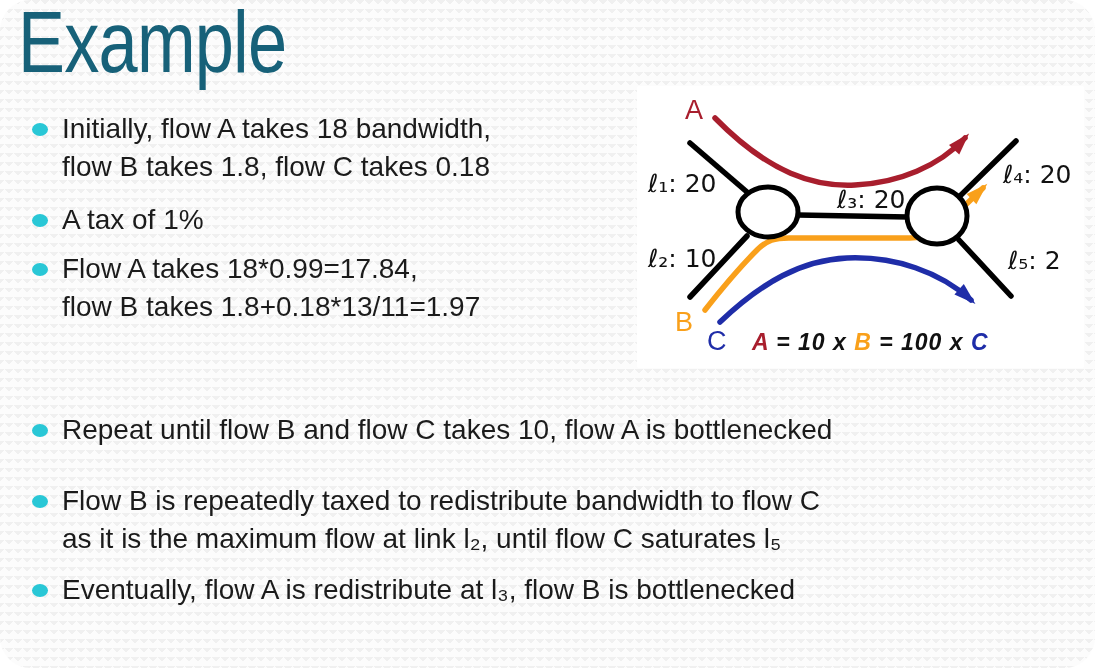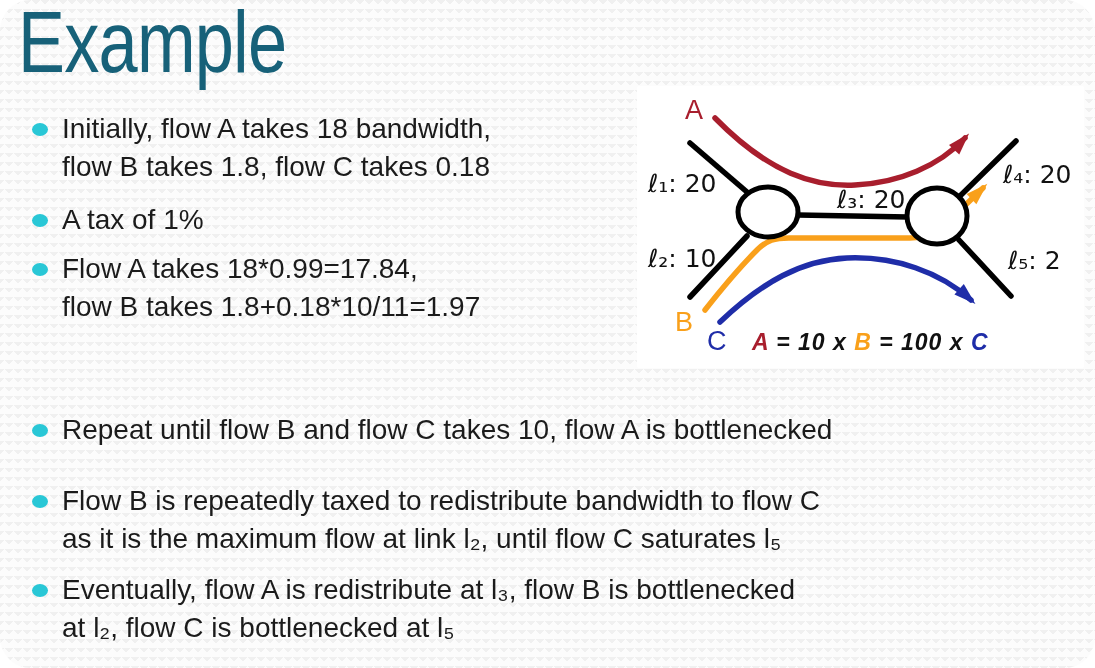--- a/index.html
+++ b/index.html
@@ -80,21 +80,21 @@
     <span class="dot"></span>
     <div class="lines">
       <div class="line">A tax of 1%</div>
     </div>
   </div>
 
   <div class="bullet b3">
     <span class="dot"></span>
     <div class="lines">
       <div class="line">Flow A takes 18*0.99=17.84,</div>
-      <div class="line">flow B takes 1.8+0.18*10/11=1.97</div>
+      <div class="line">flow B takes 1.8+0.18*13/11=1.97</div>
     </div>
   </div>
 
   <div class="bullet b4">
     <span class="dot"></span>
     <div class="lines">
       <div class="line">Repeat until flow B and flow C takes 10, flow A is bottlenecked</div>
     </div>
   </div>
 
@@ -103,21 +103,20 @@
     <div class="lines">
       <div class="line">Flow B is repeatedly taxed to redistribute bandwidth to flow C</div>
       <div class="line">as it is the maximum flow at link l₂, until flow C saturates l₅</div>
     </div>
   </div>
 
   <div class="bullet b6">
     <span class="dot"></span>
     <div class="lines">
       <div class="line">Eventually, flow A is redistribute at l₃, flow B is bottlenecked</div>
-      <div class="line">at l₂, flow C is bottlenecked at l₅</div>
     </div>
   </div>
 
   <div class="diagram-panel">
     <svg viewBox="0 0 447 282" xmlns="http://www.w3.org/2000/svg">
       <defs>
         <marker id="arrA" markerUnits="userSpaceOnUse" markerWidth="26" markerHeight="20" refX="18" refY="10" orient="auto">
           <path d="M2,3 L24,10 L2,17 Z" fill="#A81E2D"></path>
         </marker>
         <marker id="arrB" markerUnits="userSpaceOnUse" markerWidth="26" markerHeight="20" refX="18" refY="10" orient="auto">

